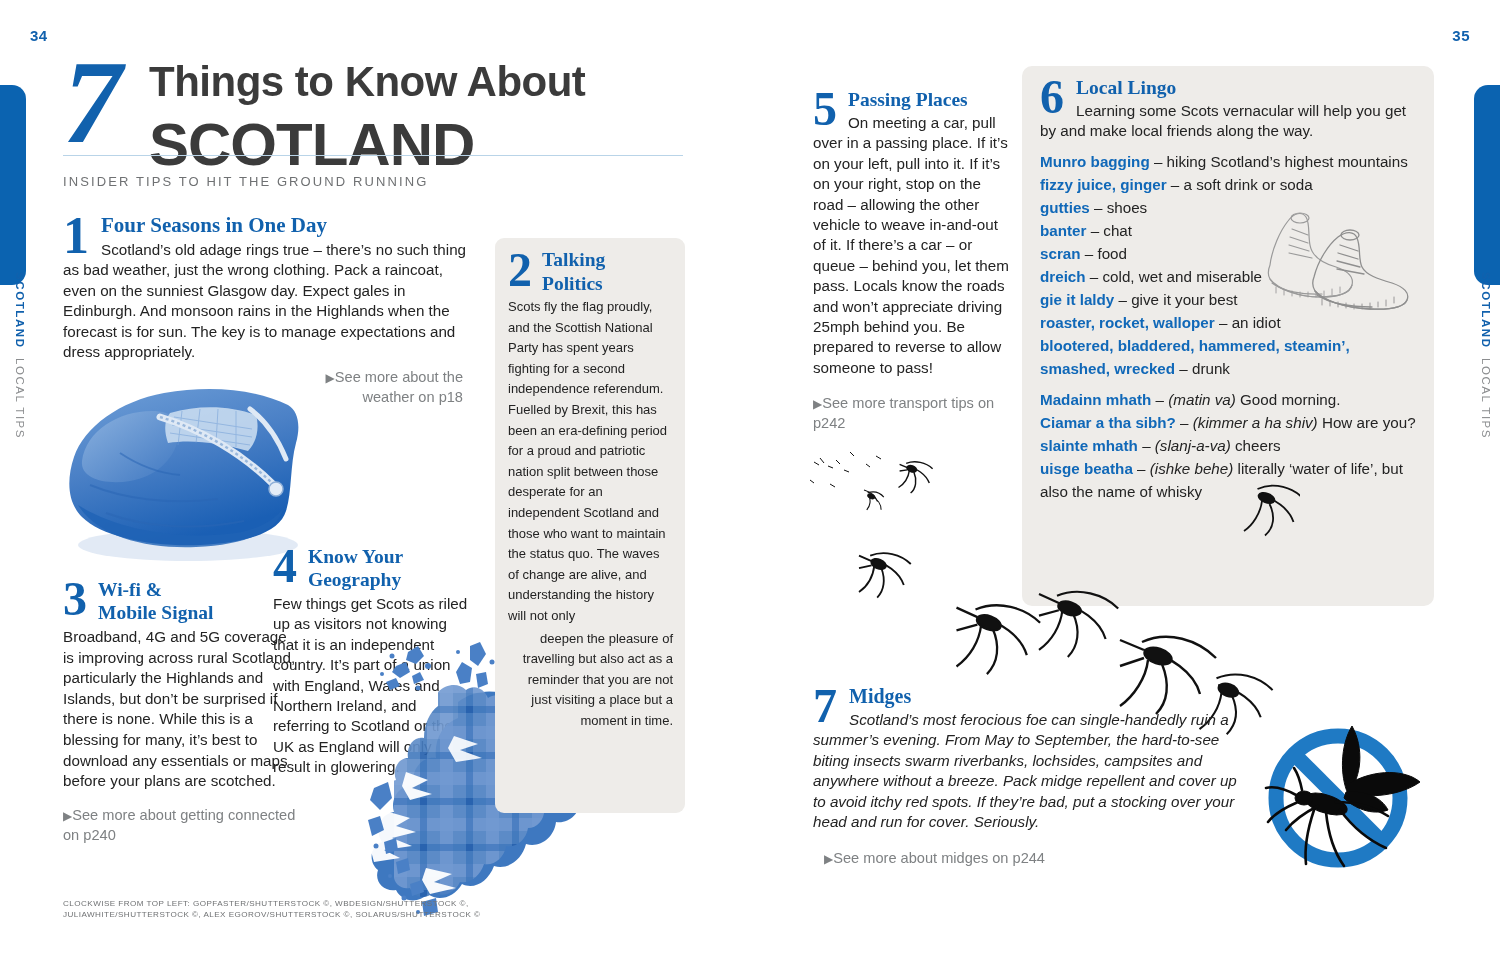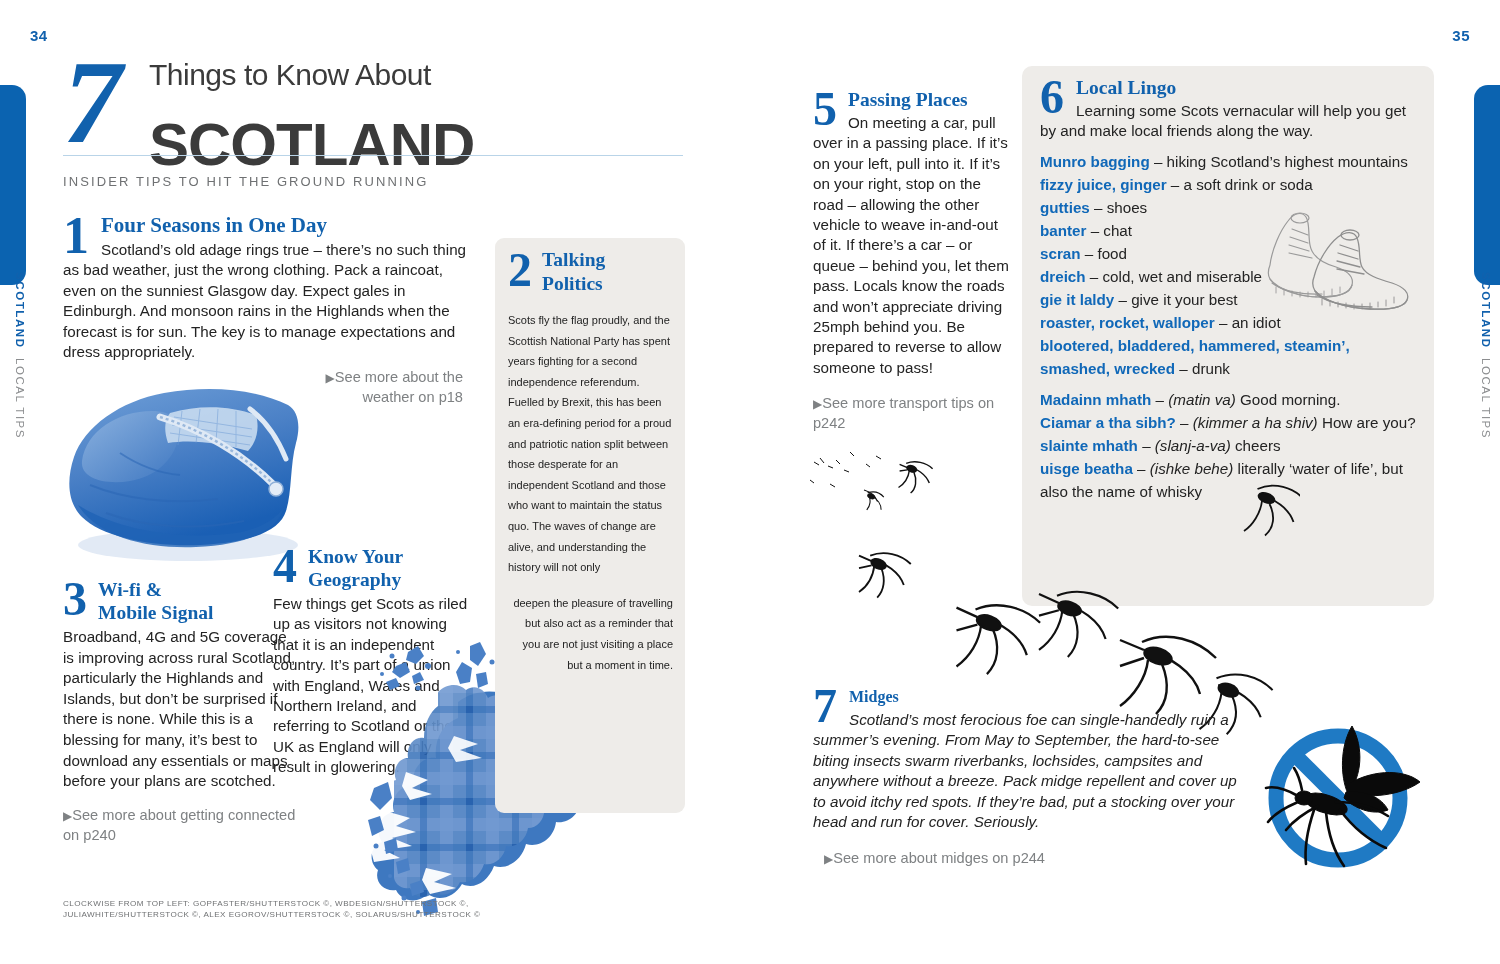--- a/index.html
+++ b/index.html
@@ -41,21 +41,21 @@
   
   .masthead{position:absolute;left:63px;top:48px;width:620px;}
   .big7{
     position:absolute;left:0;top:8px;
     font-family:"Liberation Serif", serif;
     font-size:118px;line-height:.8;font-weight:bold;color:#1161ad;
     font-style:italic;
   }
   .mast-l1{
     position:absolute;left:86px;top:10px;
-    font-size:30px;letter-spacing:-.5px;color:#3b3b3b;font-weight:400;
+    font-size:42px;letter-spacing:-.5px;color:#3b3b3b;font-weight:700;
   }
   .mast-l2{
     position:absolute;left:86px;top:62px;
     font-size:60px;font-weight:bold;letter-spacing:-1px;color:#3b3b3b;
   }
   .rule{
     position:absolute;left:63px;top:155px;width:620px;height:1px;background:#b9d4e8;
   }
   .kicker{
     position:absolute;left:63px;top:174px;
@@ -104,21 +104,21 @@
   .sec4 .body-txt{margin-top:3px;}
 
   
   .sec2box{
     position:absolute;left:495px;top:238px;width:190px;height:575px;
     background:#eeece9;border-radius:9px;
   }
   .sec2{position:absolute;left:508px;top:248px;width:165px;}
   .sec2 .num{font-size:48px;line-height:44px;margin:0 10px 0 0;}
   .sec2 .hd{font-size:19.5px;line-height:23.5px;}
-  .sec2 .body-txt{margin-top:15px;font-size:11px;line-height:20.6px;}
+  .sec2 .body-txt{margin-top:2px;font-size:13px;line-height:20.6px;}
 
   
   .sec5{position:absolute;left:813px;top:88px;width:200px;}
   .sec5 .num{font-size:48px;line-height:42px;margin:0 11px 0 0;}
   .sec5 .hd{font-size:19.5px;line-height:23px;}
   .sec5 .body-txt{margin-top:2px;}
   .sec5-see{margin-top:16px;}
 
   .sec6box{
     position:absolute;left:1022px;top:66px;width:412px;height:540px;
@@ -128,21 +128,21 @@
   .sec6 .num{font-size:48px;line-height:42px;margin:0 12px 0 0;}
   .sec6 .hd{font-size:19.5px;line-height:23px;}
   .sec6 .body-txt{margin-top:2px;}
   .lingo{margin-top:8px;}
   .lingo .row{font-size:15.2px;line-height:23px;color:#232323;}
   .lingo .row b{color:#1068b8;}
   .lingo .row i{font-style:italic;}
 
   .sec7{position:absolute;left:813px;top:685px;width:430px;}
   .sec7 .num{font-size:48px;line-height:42px;margin:0 12px 0 0;}
-  .sec7 .hd{font-size:16px;line-height:23px;}
+  .sec7 .hd{font-size:20px;line-height:23px;}
   .sec7 .body-txt{margin-top:2px;font-style:italic;}
   .sec7-see{margin-top:17px;padding-left:11px;}
 
   
   .credits{
     position:absolute;left:63px;top:898px;width:430px;
     font-size:8.1px;line-height:11px;letter-spacing:.45px;
     color:#6f7173;text-transform:uppercase;
   }
 

